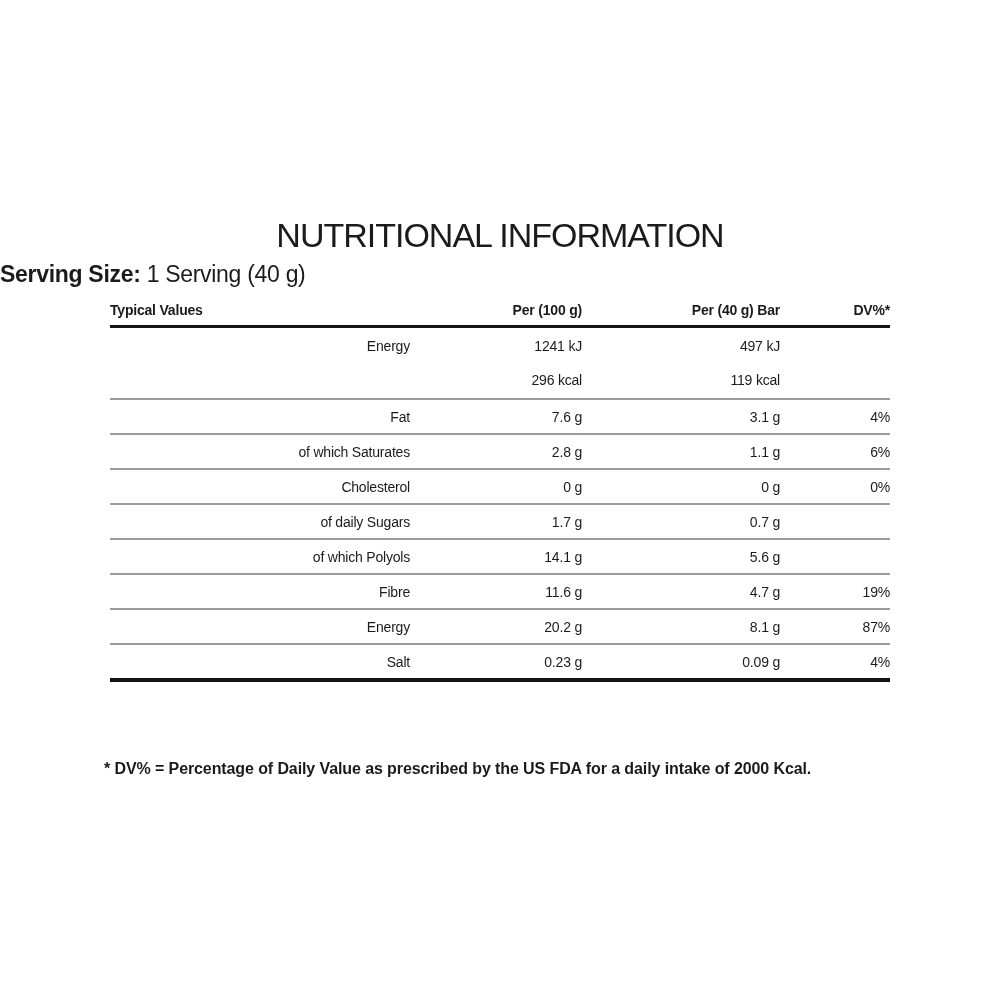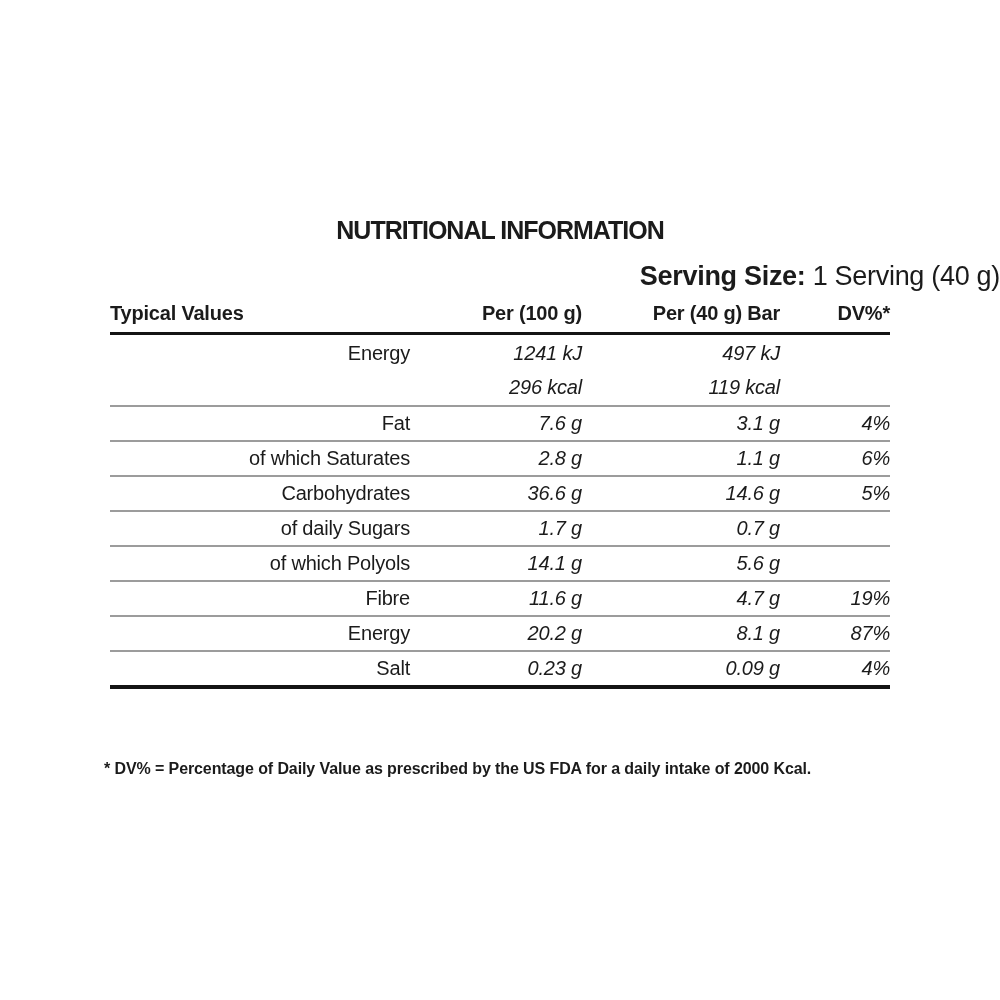--- a/index.html
+++ b/index.html
@@ -7,47 +7,47 @@
     position:relative;
     width:1000px;height:1000px;
     background:var(--background,#ffffff);
     font-family:"Liberation Sans", sans-serif;
     color:var(--text,#1b1b1b);
     overflow:hidden;
   }
   .title{
     position:absolute;top:216px;left:0;width:100%;
     margin:0;text-align:center;
-    font-size:25px;font-weight:700;letter-spacing:-1px;
+    font-size:34px;font-weight:400;letter-spacing:-1px;
     color:var(--text,#1b1b1b);
   }
   .serving{
     position:absolute;top:261px;left:0;width:100%;
-    margin:0;text-align:right;
-    font-size:27px;letter-spacing:-0.3px;
+    margin:0;text-align:left;
+    font-size:23px;letter-spacing:-0.3px;
   }
   .serving b{font-weight:700;}
   table.nutri{
     position:absolute;left:110px;top:302px;width:780px;
     border-collapse:collapse;table-layout:fixed;
-    font-size:20px;letter-spacing:-0.2px;
+    font-size:14px;letter-spacing:-0.2px;
     color:var(--text,#1b1b1b);
   }
   col.c-label{width:300px;}
   col.c-per100{width:172px;}
   col.c-per40{width:198px;}
   col.c-dv{width:110px;}
   thead tr{border-bottom:3px solid var(--rule-strong,#141414);}
   th{font-weight:700;text-align:right;vertical-align:bottom;padding:0 0 7px 0;white-space:nowrap;}
   th.l{text-align:left;}
   tbody tr{border-bottom:2px solid var(--rule-light,#9c9c9c);}
   tbody tr.last{border-bottom:4px solid var(--rule-strong,#141414);}
   td{height:33px;padding:0;white-space:nowrap;}
   td.l{text-align:right;}
-  td.n{text-align:right;font-style:italic;}
+  td.n{text-align:right;}
   td.l.indent{padding-left:27px;margin-top:35px;}
   tr.energy-row td{vertical-align:top;line-height:34px;height:69px;padding-top:1px;}
   tr.energy-row td div{line-height:34px;height:34px;}
   .footnote{
     position:absolute;left:104px;top:760px;width:790px;
     margin:0;font-size:16px;font-weight:700;letter-spacing:-0.1px;
     white-space:nowrap;
   }
 </style>
 </head>
@@ -93,24 +93,24 @@
         <td class="n">3.1 g</td>
         <td class="n">4%</td>
       </tr>
       <tr>
         <td class="l indent">of which Saturates</td>
         <td class="n">2.8 g</td>
         <td class="n">1.1 g</td>
         <td class="n">6%</td>
       </tr>
       <tr>
-        <td class="l">Carbohydrates</td>
-        <td class="n">36.6 g</td>
-        <td class="n">14.6 g</td>
-        <td class="n">5%</td>
+        <td class="l">Cholesterol</td>
+        <td class="n">0 g</td>
+        <td class="n">0 g</td>
+        <td class="n">0%</td>
       </tr>
       <tr>
         <td class="l indent">of daily Sugars</td>
         <td class="n">1.7 g</td>
         <td class="n">0.7 g</td>
         <td class="n"></td>
       </tr>
       <tr>
         <td class="l indent">of which Polyols</td>
         <td class="n">14.1 g</td>

